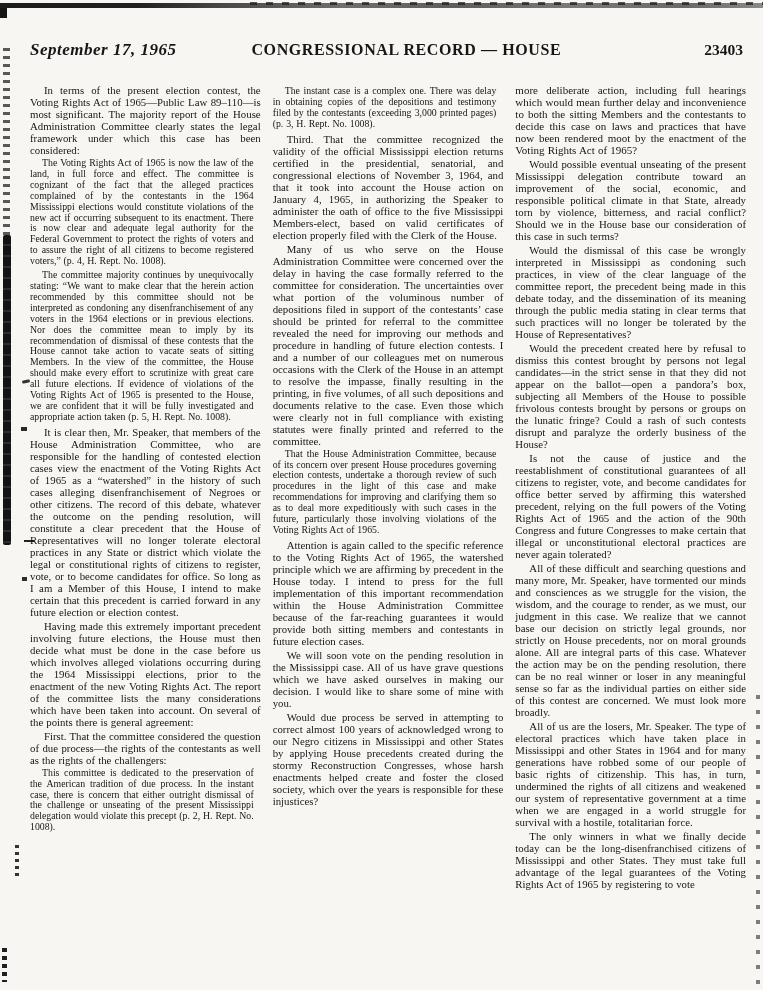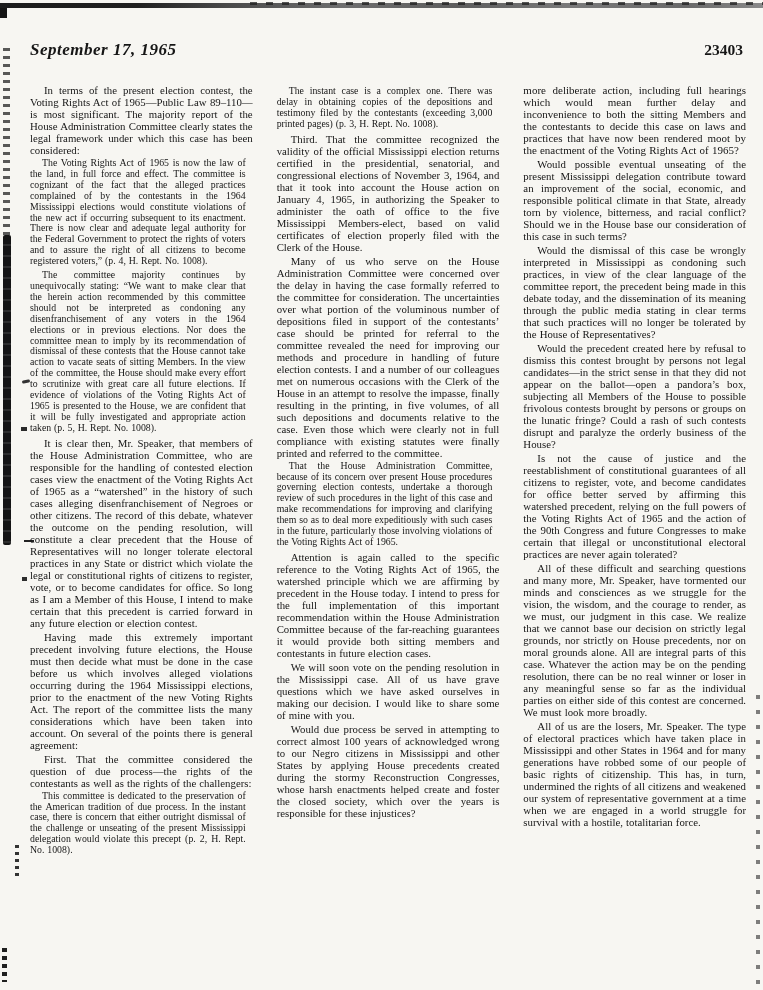--- a/index.html
+++ b/index.html
@@ -41,21 +41,21 @@
     font-weight: bold;
     font-size: 15.5px;
     white-space: nowrap;
   }
 
   
   .columns {
     position: absolute;
     top: 84px; left: 30px; right: 17px;
     display: flex;
-    gap: 24px;
+    gap: 12px;
   }
   .column { flex: 1 1 0; min-width: 0; }
 
   .column p {
     margin: 0 0 2px 0;
     text-align: justify;
     word-spacing: 0.4px;
   }
   .column p.para {
     font-size: 10.8px;
@@ -132,20 +132,21 @@
   <div class="artifact mark-a"></div>
   <div class="artifact mark-b"></div>
   <div class="artifact mark-c"></div>
   <div class="artifact mark-d"></div>
   <div class="artifact mark-e"></div>
   <div class="artifact mark-f"></div>
   <div class="artifact right-dashes"></div>
 
   <div class="header">
     <span class="date">September 17, 1965</span>
+    <span class="title">CONGRESSIONAL RECORD — HOUSE</span>
     <span class="pagenum">23403</span>
   </div>
 
   <div class="columns">
     <div class="column">
         <p class="para">In terms of the present election contest, the Voting Rights Act of 1965—Public Law 89–110—is most significant. The majority report of the House Administration Committee clearly states the legal framework under which this case has been considered:</p>
         <p class="quote">The Voting Rights Act of 1965 is now the law of the land, in full force and effect. The committee is cognizant of the fact that the alleged practices complained of by the contestants in the 1964 Mississippi elections would constitute violations of the new act if occurring subsequent to its enactment. There is now clear and adequate legal authority for the Federal Government to protect the rights of voters and to assure the right of all citizens to become registered voters,” (p. 4, H. Rept. No. 1008).</p>
         <p class="quote">The committee majority continues by unequivocally stating: “We want to make clear that the herein action recommended by this committee should not be interpreted as condoning any disenfranchisement of any voters in the 1964 elections or in previous elections. Nor does the committee mean to imply by its recommendation of dismissal of these contests that the House cannot take action to vacate seats of sitting Members. In the view of the committee, the House should make every effort to scrutinize with great care all future elections. If evidence of violations of the Voting Rights Act of 1965 is presented to the House, we are confident that it will be fully investigated and appropriate action taken (p. 5, H. Rept. No. 1008).</p>
         <p class="para">It is clear then, Mr. Speaker, that members of the House Administration Committee, who are responsible for the handling of contested election cases view the enactment of the Voting Rights Act of 1965 as a “watershed” in the history of such cases alleging disenfranchisement of Negroes or other citizens. The record of this debate, whatever the outcome on the pending resolution, will constitute a clear precedent that the House of Representatives will no longer tolerate electoral practices in any State or district which violate the legal or constitutional rights of citizens to register, vote, or to become candidates for office. So long as I am a Member of this House, I intend to make certain that this precedent is carried forward in any future election or election contest.</p>
         <p class="para">Having made this extremely important precedent involving future elections, the House must then decide what must be done in the case before us which involves alleged violations occurring during the 1964 Mississippi elections, prior to the enactment of the new Voting Rights Act. The report of the committee lists the many considerations which have been taken into account. On several of the points there is general agreement:</p>
@@ -162,16 +163,17 @@
         <p class="para">Would due process be served in attempting to correct almost 100 years of acknowledged wrong to our Negro citizens in Mississippi and other States by applying House precedents created during the stormy Reconstruction Congresses, whose harsh enactments helped create and foster the closed society, which over the years is responsible for these injustices?</p>
       </div>
     <div class="column">
         <p class="cont">more deliberate action, including full hearings which would mean further delay and inconvenience to both the sitting Members and the contestants to decide this case on laws and practices that have now been rendered moot by the enactment of the Voting Rights Act of 1965?</p>
         <p class="para">Would possible eventual unseating of the present Mississippi delegation contribute toward an improvement of the social, economic, and responsible political climate in that State, already torn by violence, bitterness, and racial conflict? Should we in the House base our consideration of this case in such terms?</p>
         <p class="para">Would the dismissal of this case be wrongly interpreted in Mississippi as condoning such practices, in view of the clear language of the committee report, the precedent being made in this debate today, and the dissemination of its meaning through the public media stating in clear terms that such practices will no longer be tolerated by the House of Representatives?</p>
         <p class="para">Would the precedent created here by refusal to dismiss this contest brought by persons not legal candidates—in the strict sense in that they did not appear on the ballot—open a pandora’s box, subjecting all Members of the House to possible frivolous contests brought by persons or groups on the lunatic fringe? Could a rash of such contests disrupt and paralyze the orderly business of the House?</p>
         <p class="para">Is not the cause of justice and the reestablishment of constitutional guarantees of all citizens to register, vote, and become candidates for office better served by affirming this watershed precedent, relying on the full powers of the Voting Rights Act of 1965 and the action of the 90th Congress and future Congresses to make certain that illegal or unconstitutional electoral practices are never again tolerated?</p>
         <p class="para">All of these difficult and searching questions and many more, Mr. Speaker, have tormented our minds and consciences as we struggle for the vision, the wisdom, and the courage to render, as we must, our judgment in this case. We realize that we cannot base our decision on strictly legal grounds, nor strictly on House precedents, nor on moral grounds alone. All are integral parts of this case. Whatever the action may be on the pending resolution, there can be no real winner or loser in any meaningful sense so far as the individual parties on either side of this contest are concerned. We must look more broadly.</p>
         <p class="para">All of us are the losers, Mr. Speaker. The type of electoral practices which have taken place in Mississippi and other States in 1964 and for many generations have robbed some of our people of basic rights of citizenship. This has, in turn, undermined the rights of all citizens and weakened our system of representative government at a time when we are engaged in a world struggle for survival with a hostile, totalitarian force.</p>
+        <p class="para">The only winners in what we finally decide today can be the long-disenfranchised citizens of Mississippi and other States. They must take full advantage of the legal guarantees of the Voting Rights Act of 1965 by registering to vote</p>
       </div>
   </div>
 
 </div>
 
 </body></html>

